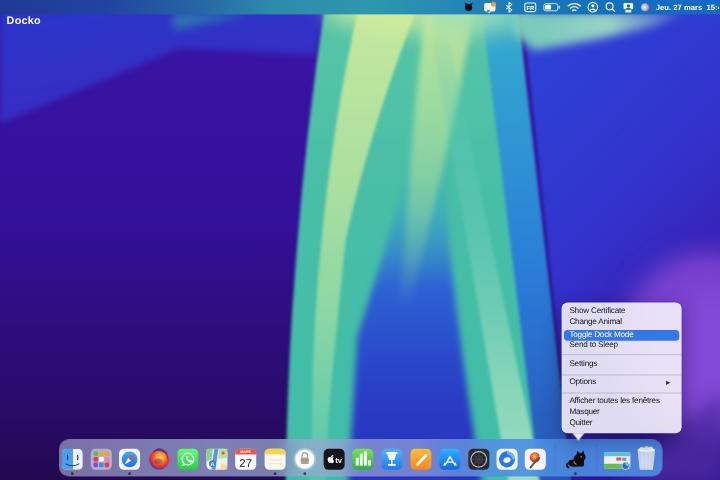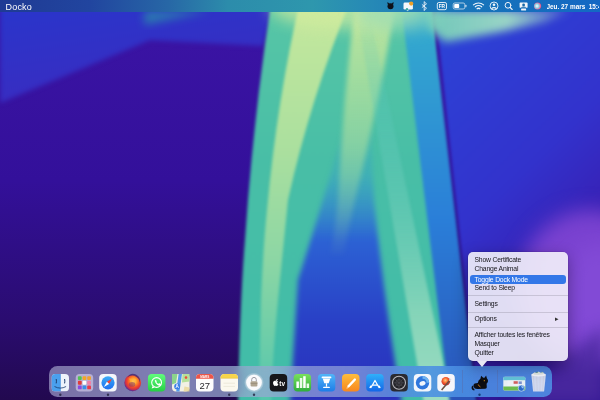--- a/index.html
+++ b/index.html
@@ -1,20 +1,20 @@
 <!DOCTYPE html>
 <html><head><meta charset="utf-8">
 <style>
   html,body{margin:0;padding:0;}
   body{width:600px;height:400px;overflow:hidden;position:relative;
        font-family:"Liberation Sans",sans-serif;}
   #wall{position:absolute;left:0;top:0;z-index:0;}
   #menubar{position:absolute;left:0;top:0;width:600px;height:12px;z-index:5;
     background:linear-gradient(90deg,#1f3a94 0%,#21459f 15%,#2767a6 28%,#2c8cab 38%,#2e97ad 52%,#2689b6 62%,#1c79b8 72%,#1570bc 85%,#1468c4 100%);}
-  #mbname{position:absolute;left:5.5px;top:2px;font-size:9px;font-weight:normal;color:#fff;letter-spacing:.2px;z-index:7;}
+  #mbname{position:absolute;left:5.5px;top:12px;font-size:9px;font-weight:bold;color:#fff;letter-spacing:.2px;z-index:7;}
   #mbdate{position:absolute;left:546.5px;top:2.6px;width:52.5px;overflow:hidden;font-size:6.4px;color:#fff;white-space:nowrap;font-weight:600;z-index:7;}
   #dock{position:absolute;left:49px;top:366px;width:503px;height:30.5px;z-index:2;
     border-radius:8.5px;
     background:linear-gradient(90deg,rgba(134,127,177,0.88) 0%,rgba(139,144,193,0.88) 25%,rgba(152,172,208,0.72) 38%,rgba(150,163,215,0.72) 50%,rgba(127,144,216,0.85) 60%,rgba(74,143,226,0.88) 74%,rgba(79,142,229,0.9) 100%);
     backdrop-filter:blur(6px);}
   #dockicons{position:absolute;left:0;top:0;z-index:3;}
   #ctxmenu{position:absolute;left:468px;top:252.4px;width:99.7px;height:109px;z-index:6;
     border-radius:5px;background:rgba(247,247,252,0.88);backdrop-filter:blur(9px);
     box-shadow:0 5px 16px rgba(0,0,0,0.33),0 0 0 0.5px rgba(0,0,0,0.15);}
   #ctxtail{position:absolute;left:476.5px;top:361px;z-index:6;width:0;height:0;

